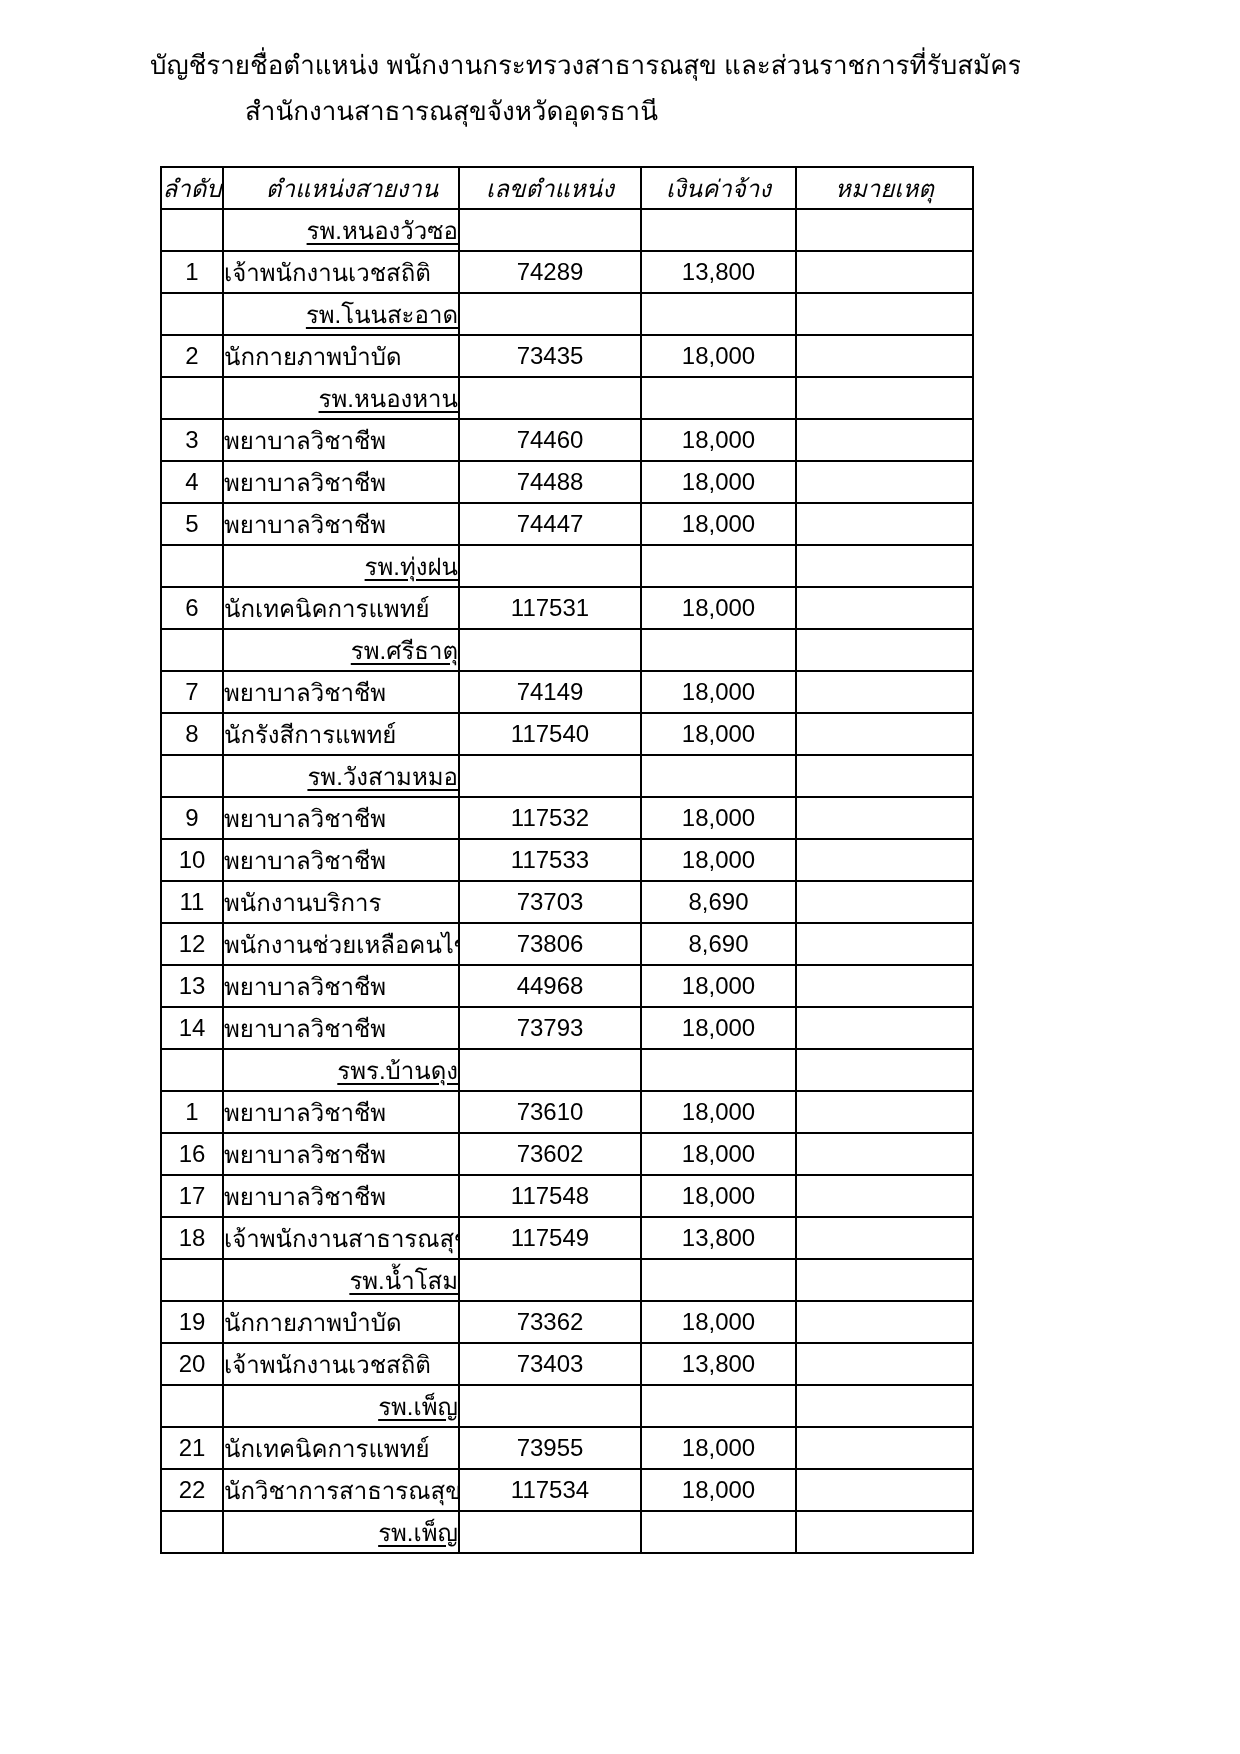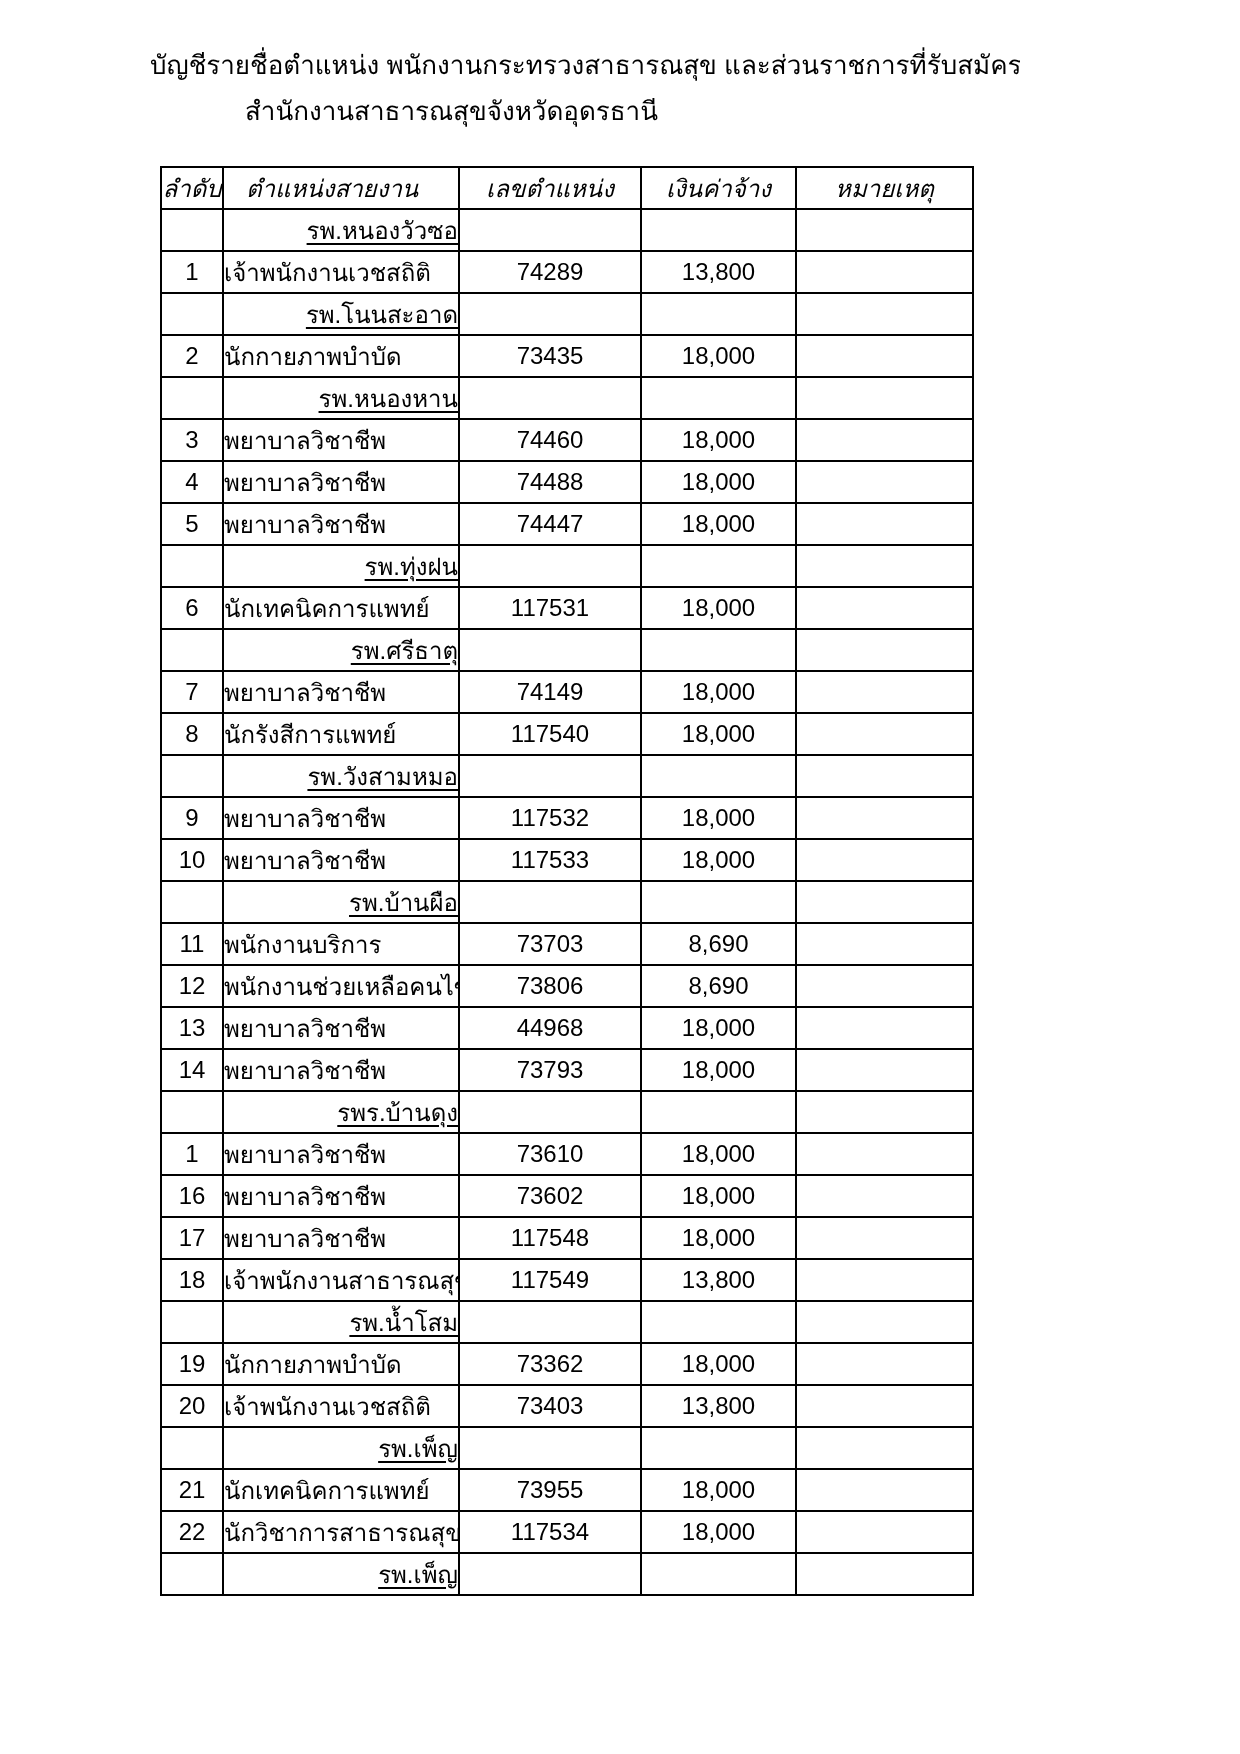--- a/index.html
+++ b/index.html
@@ -56,21 +56,21 @@
     font-size: 24px;
     font-weight: normal;
     height: 40px;
     padding: 0;
     overflow: hidden;
     white-space: nowrap;
     vertical-align: middle;
     background: #ffffff;
   }
   table.roster th { text-align: center; font-style: italic; }
-  table.roster th.col-position { text-align: left; padding-left: 22px; }
+  table.roster th.col-position { text-align: center; padding-left: 22px; }
   td.cell-no       { text-align: center; }
   td.cell-position { text-align: left; padding-left: 5px; }
   td.cell-posno    { text-align: center; }
   td.cell-wage     { text-align: center; }
   td.cell-note     { }
   td.cell-group {
     text-align: right;
     padding-left: 5px;
   }
   td.cell-group span {
@@ -213,27 +213,20 @@
           <td class="cell-note"></td>
         </tr>
         <tr>
           <td class="cell-no">10</td>
           <td class="cell-position">พยาบาลวิชาชีพ</td>
           <td class="cell-posno">117533</td>
           <td class="cell-wage">18,000</td>
           <td class="cell-note"></td>
         </tr>
         <tr>
-          <td class="cell-no"></td>
-          <td class="cell-group"><span>รพ.บ้านผือ</span></td>
-          <td class="cell-posno"></td>
-          <td class="cell-wage"></td>
-          <td class="cell-note"></td>
-        </tr>
-        <tr>
           <td class="cell-no">11</td>
           <td class="cell-position">พนักงานบริการ</td>
           <td class="cell-posno">73703</td>
           <td class="cell-wage">8,690</td>
           <td class="cell-note"></td>
         </tr>
         <tr>
           <td class="cell-no">12</td>
           <td class="cell-position">พนักงานช่วยเหลือคนไข้</td>
           <td class="cell-posno">73806</td>

